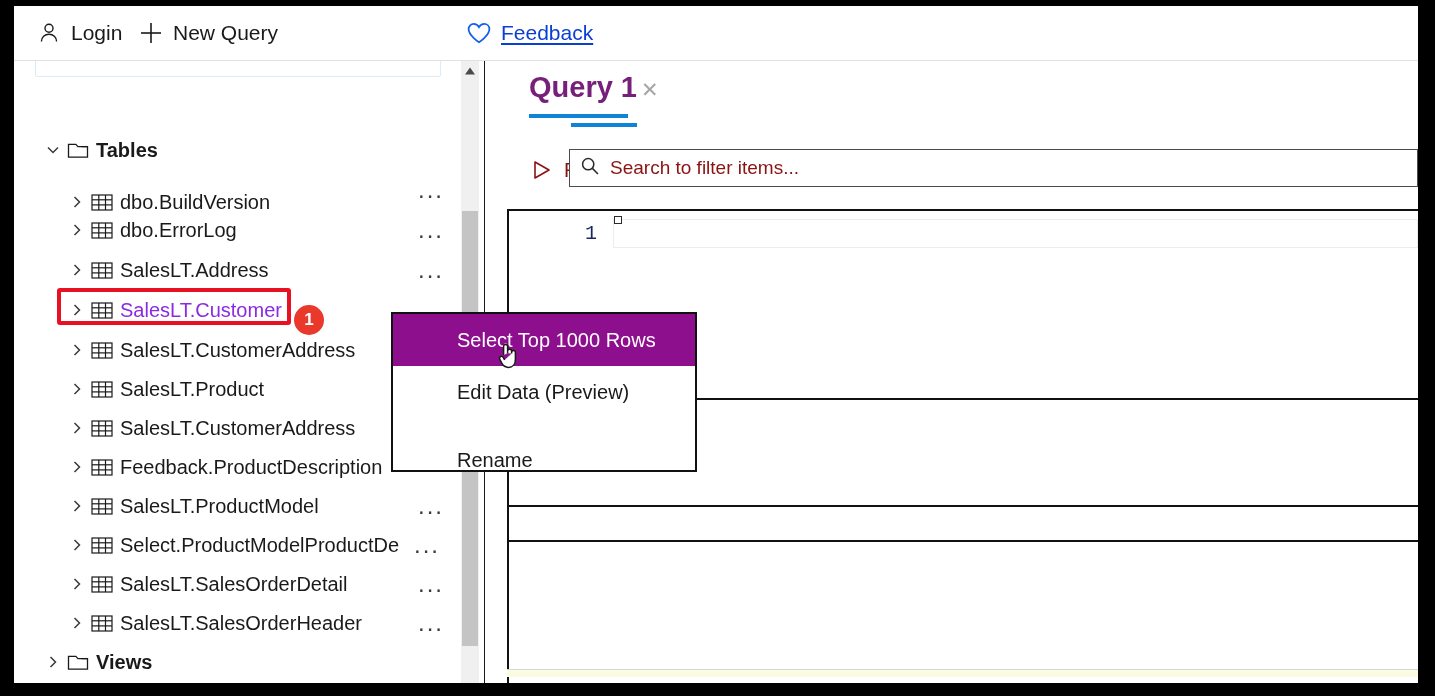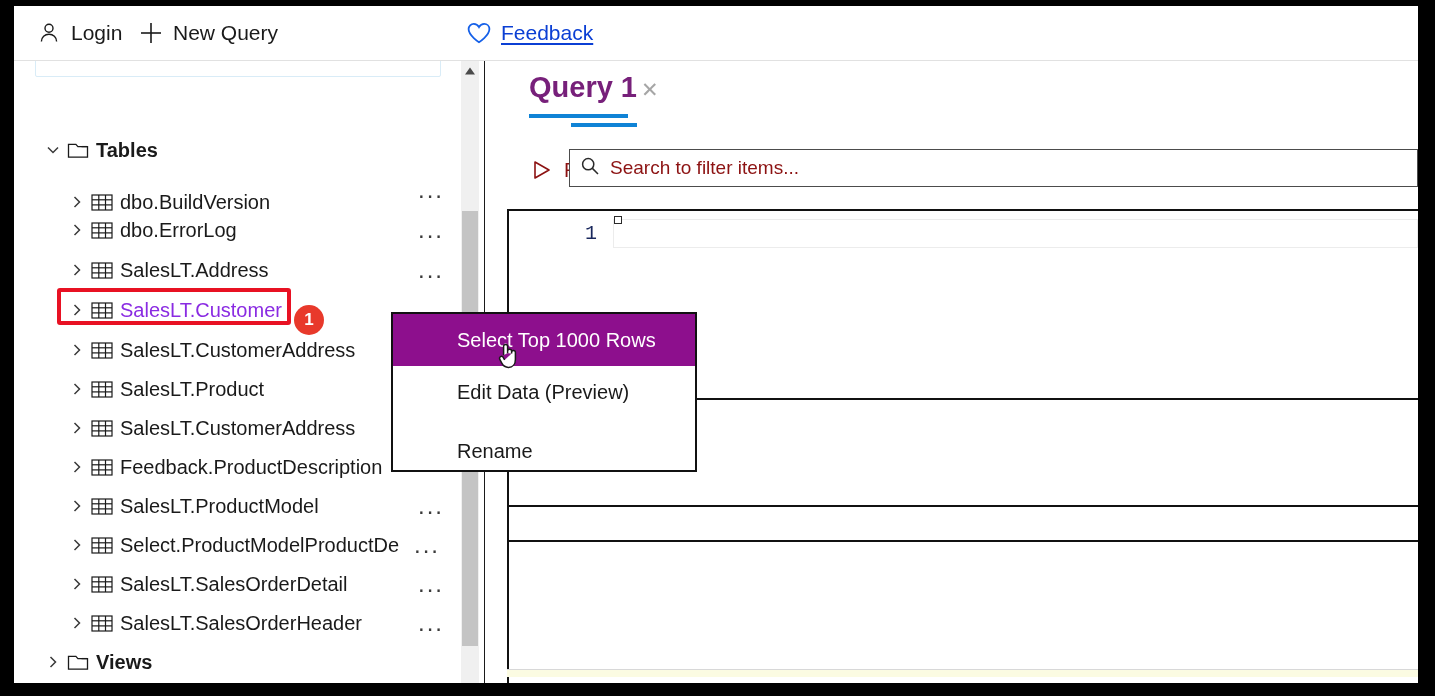--- a/index.html
+++ b/index.html
@@ -855,21 +855,21 @@
 
       <div id="results-line-a"></div>
       <div id="results-line-b"></div>
       <div id="bottom-strip"></div>
 
     </div>
 
     <div id="ctx-menu">
       <div class="ctx-item active" style="top:0px;height:52px">Select Top 1000 Rows</div>
       <div class="ctx-item" style="top:52px;height:52px">Edit Data (Preview)</div>
-      <div class="ctx-item" style="top:111px;height:52px">Rename</div>
+      <div class="ctx-item" style="top:120px;height:52px">Rename</div>
 
       <span id="ctx-cursor">
         <svg width="22" height="28" viewBox="0 0 22 28">
           <path d="M6.6 13.2V4.6c0-1.2.9-2.1 2-2.1s2 .9 2 2.1v6.3M10.6 11.2V9.3c0-1.1.9-2 2-2s2 .9 2 2v2.1M14.6 11.6v-1.2c0-1 .9-1.9 1.9-1.9s1.9.8 1.9 1.9v7.1c0 4.5-2.6 7.9-7 7.9-3.6 0-5.2-1.6-6.6-4.2l-2-3.9c-.5-1-.2-2.2.8-2.7 1-.5 2.1-.1 2.6.8l1.4 2.6" fill="#ffffff" stroke="#1a1a1a" stroke-width="1.5" stroke-linejoin="round"></path>
         </svg>
       </span>
     </div>
 
   </div>
 </div>

